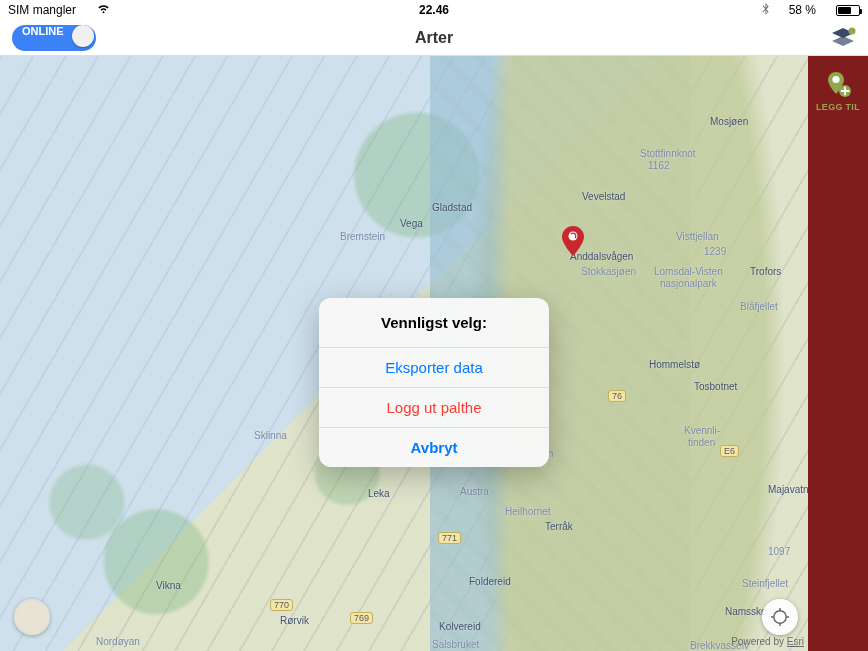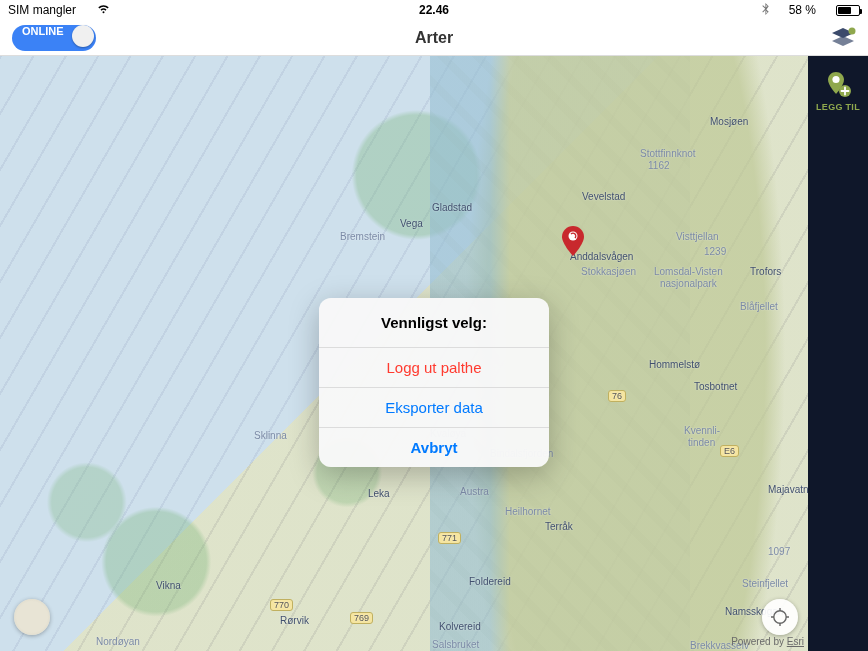--- a/index.html
+++ b/index.html
@@ -132,21 +132,21 @@
     width: 260px;
     background:
       linear-gradient(90deg, rgba(150,190,210,0.6) 0 60px, rgba(195,205,165,0.6) 80px 100%),
       repeating-linear-gradient(45deg, rgba(150,160,130,0.1) 0 8px, transparent 8px 25px);
   }
 
   .sidebar-right {
     position: absolute;
     right: 0; top: 0; bottom: 0;
     width: 60px;
-    background: #0f172a;
+    background: #7f1d1d;
     display: flex;
     flex-direction: column;
     align-items: center;
     padding-top: 14px;
     z-index: 5;
   }
   .add-btn {
     display: flex;
     flex-direction: column;
     align-items: center;
@@ -392,17 +392,17 @@
       <path fill="#666" d="M12 8.5A3.5 3.5 0 1012 15.5 3.5 3.5 0 0012 8.5zm8.9 4.9l-1.8-1.4a7.6 7.6 0 000-2l1.8-1.4a.6.6 0 00.14-.76l-1.7-2.95a.6.6 0 00-.73-.26l-2.12.85a7.6 7.6 0 00-1.73-1l-.32-2.26A.6.6 0 0013.86 2h-3.72a.6.6 0 00-.6.52l-.32 2.26a7.6 7.6 0 00-1.73 1l-2.12-.85a.6.6 0 00-.73.26L2.94 8.14a.6.6 0 00.14.76l1.8 1.4a7.6 7.6 0 000 2l-1.8 1.4a.6.6 0 00-.14.76l1.7 2.95a.6.6 0 00.73.26l2.12-.85a7.6 7.6 0 001.73 1l.32 2.26a.6.6 0 00.6.52h3.72a.6.6 0 00.6-.52l.32-2.26a7.6 7.6 0 001.73-1l2.12.85a.6.6 0 00.73-.26l1.7-2.95a.6.6 0 00-.14-.76z"></path>
     </svg>
   </div>
 
   <div class="attribution">
     <span>Powered by </span><span class="esri">Esri</span>
   </div>
 
   <div class="action-sheet">
     <div class="sheet-title">Vennligst velg:</div>
+    <div class="sheet-item">Eksporter data</div>
     <div class="sheet-item destructive">Logg ut palthe</div>
-    <div class="sheet-item">Eksporter data</div>
     <div class="sheet-item cancel">Avbryt</div>
   </div>
 </div>
 
 </body></html>

